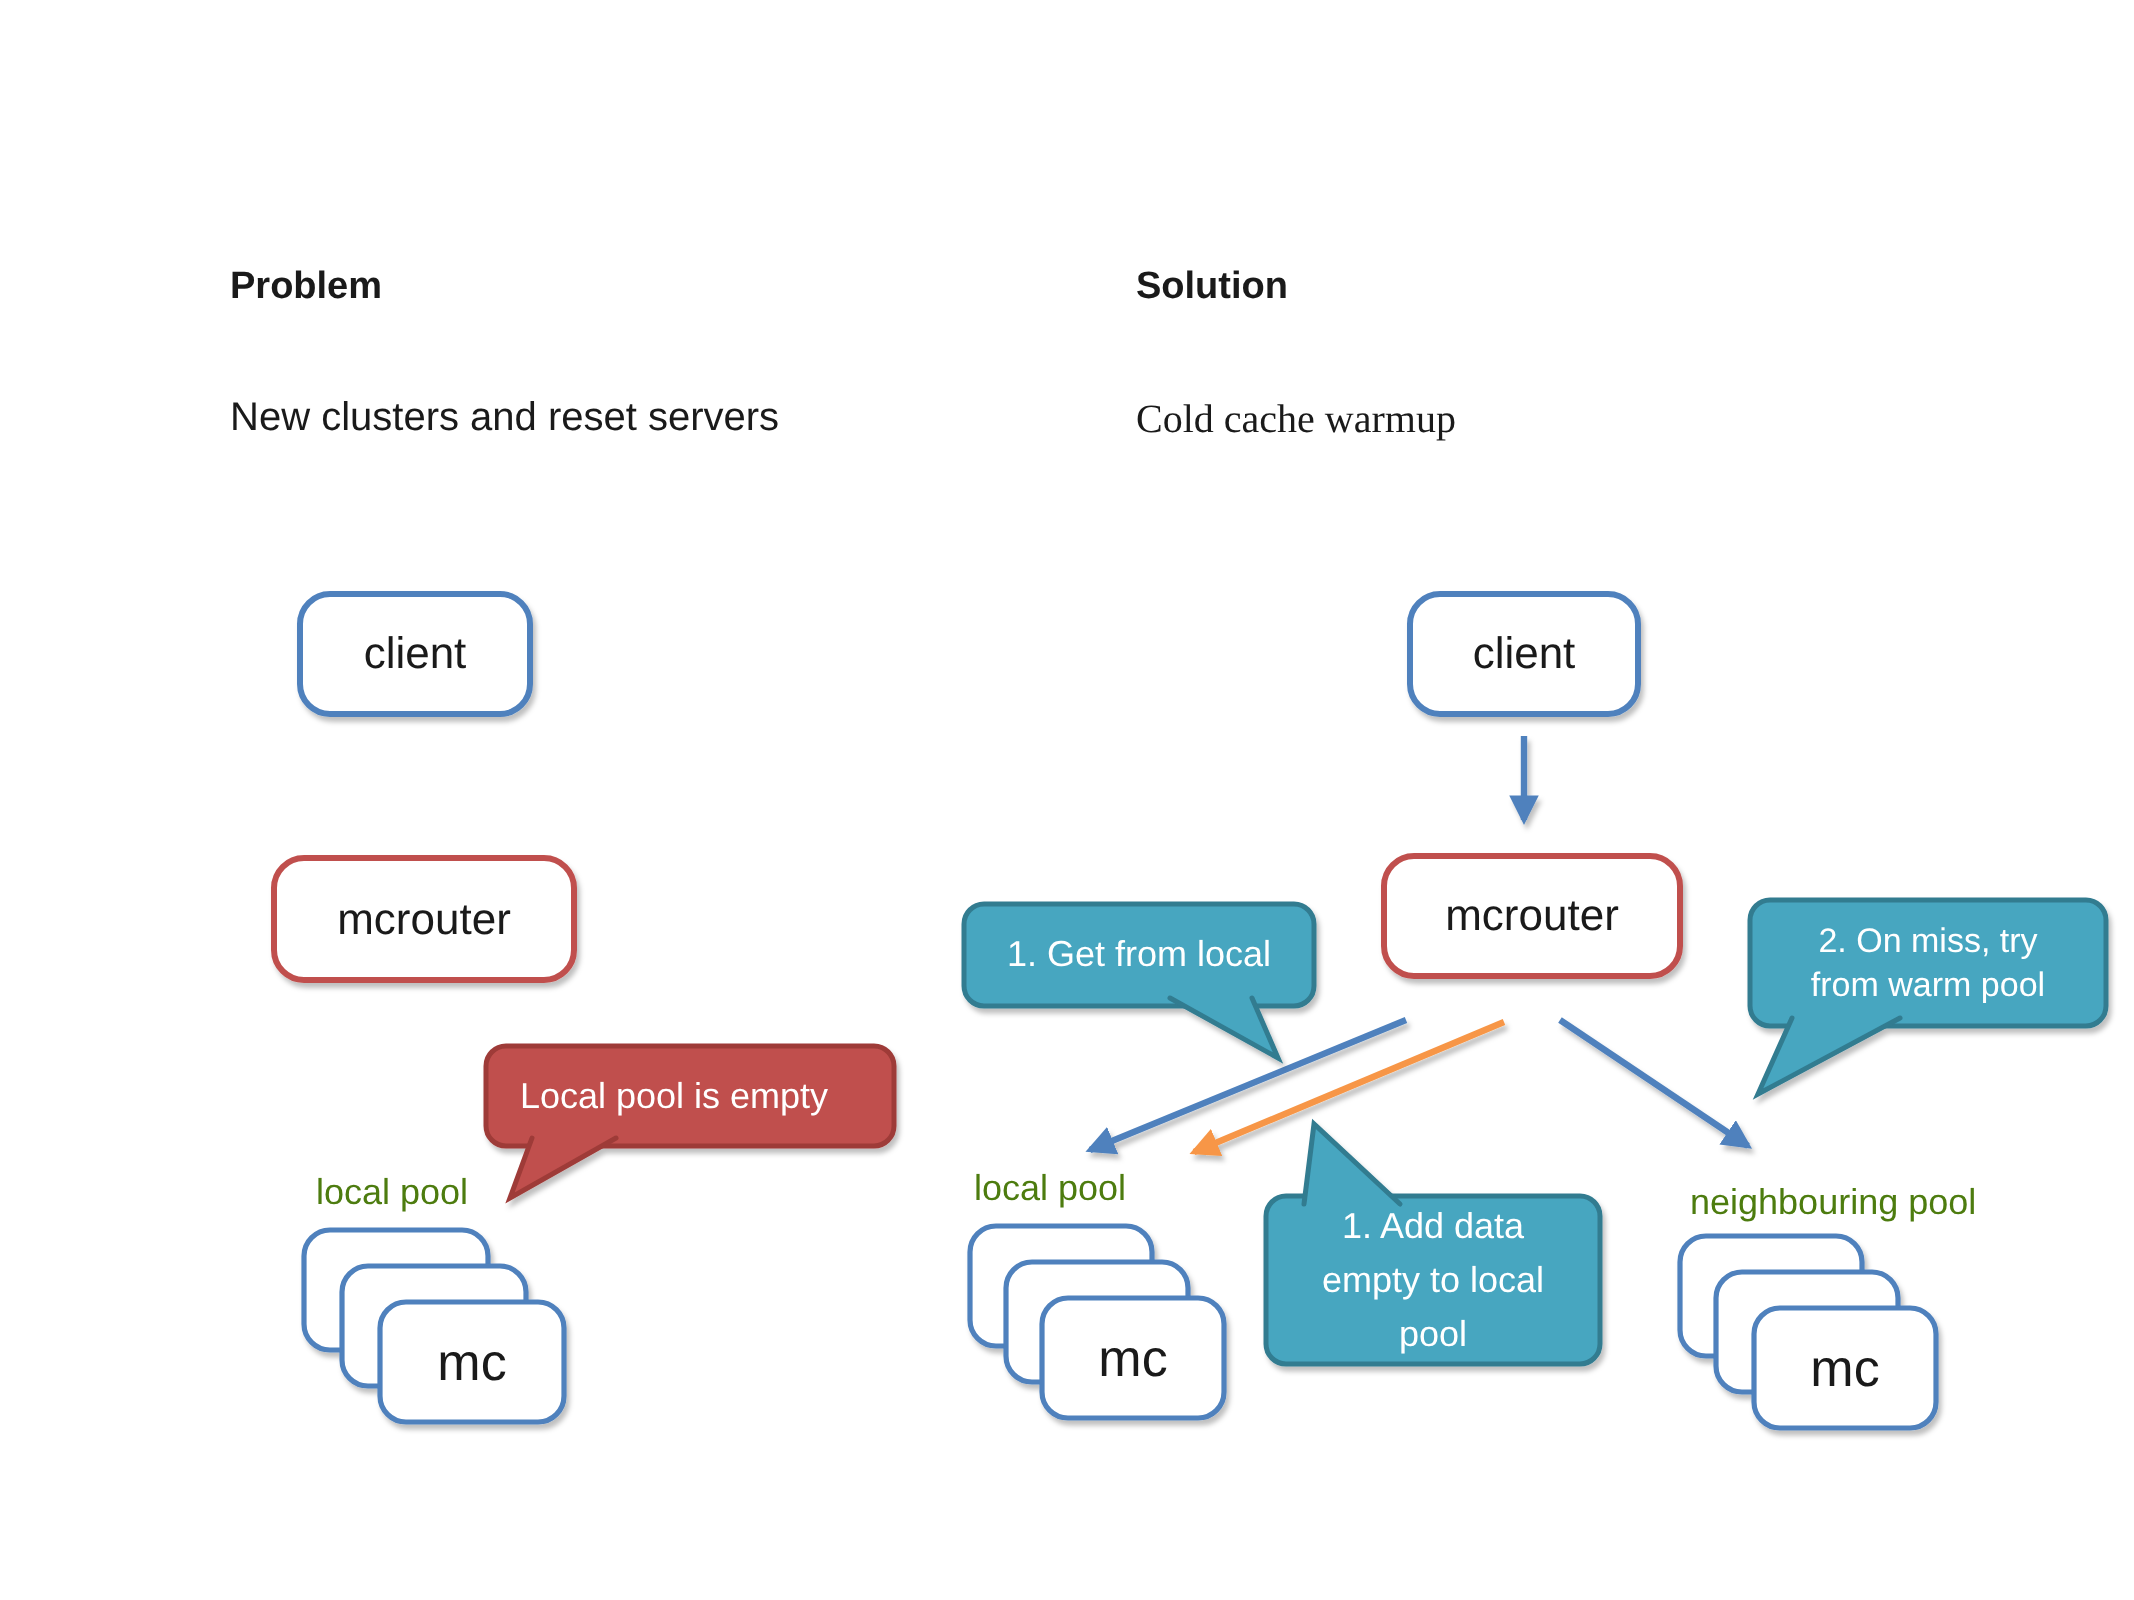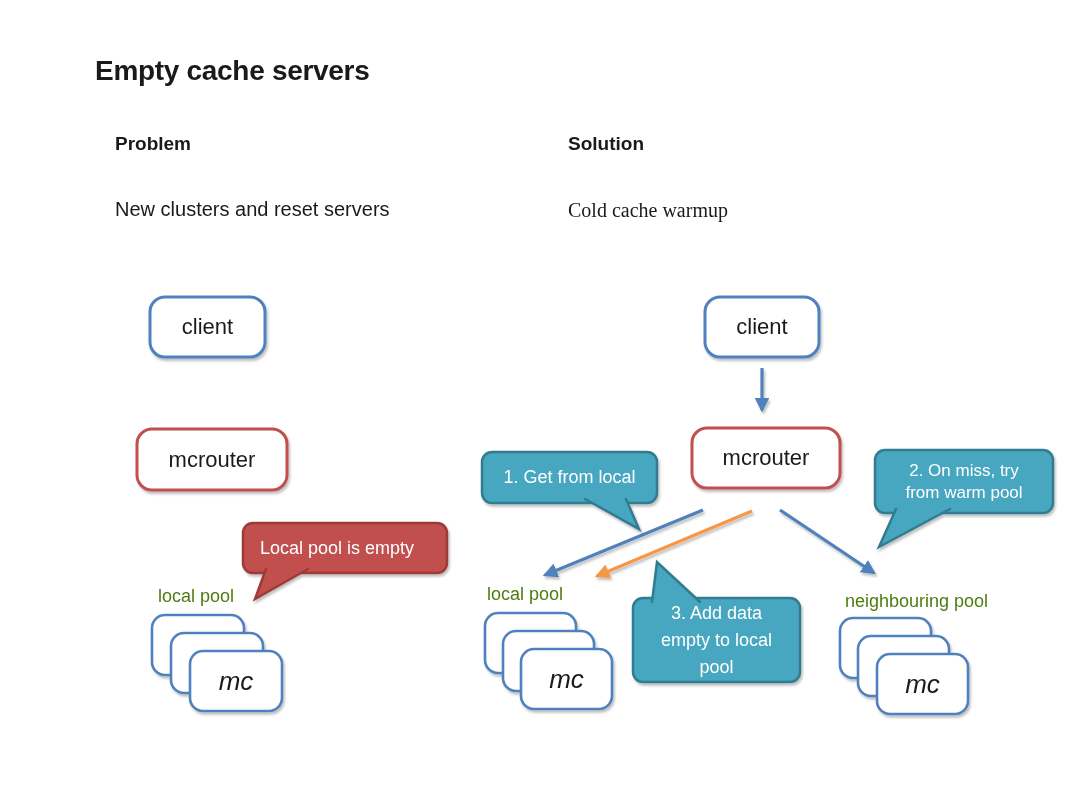--- a/index.html
+++ b/index.html
@@ -17,21 +17,21 @@
   .ph{left:115px;top:133px;}
   .sh{left:568px;top:133px;}
   .desc{font-size:20px;line-height:32px;}
   .pdesc{left:115px;top:193px;}
   .sdesc{left:568px;top:194px;font-family:Liberation Serif, serif;}
   .desc span{display:block;}
   .nodetext{
     position:absolute;display:flex;align-items:center;justify-content:center;
     font-size:22px;color:#1a1a1a;white-space:nowrap;border-radius:30px;
   }
-  .mctext{font-size:26px;font-style:italic;}
+  .mctext{font-size:26px;}
   .poollabel{position:absolute;font-size:18px;color:#4d7c0f;white-space:nowrap;}
   .callouttext{
     position:absolute;display:flex;flex-direction:column;align-items:center;justify-content:center;
     color:#ffffff;text-align:center;
   }
   .ct18{font-size:18px;}
   .ct17{font-size:17px;line-height:22px;}
   .ct3{font-size:18px;line-height:27px;}
 </style>
 </head>
@@ -106,21 +106,20 @@
       <rect x="875" y="450" width="178" height="63" rx="10" fill="#46A6C0" stroke="#327B90" stroke-width="2.5"></rect>
       <path d="M896,509 L879,547 L950,509" fill="#46A6C0" stroke="#327B90" stroke-width="2.5" stroke-linecap="round"></path>
     </g>
 
     <g filter="url(#ds)">
       <rect x="633" y="598" width="167" height="84" rx="10" fill="#46A6C0" stroke="#327B90" stroke-width="2.5"></rect>
       <path d="M652,602 L657,562 L700,602" fill="#46A6C0" stroke="#327B90" stroke-width="2.5" stroke-linecap="round"></path>
     </g>
   </svg>
 
-  <div class="t title">Empty cache servers</div>
 
   <div class="t colhead ph">Problem</div>
   <div class="t colhead sh">Solution</div>
 
   <div class="t desc pdesc">
     <span>New clusters and reset servers</span>
   </div>
   <div class="t desc sdesc">Cold cache warmup</div>
 
   <div class="nodetext" style="left:150px;top:297px;width:115px;height:60px;">client</div>
@@ -137,18 +136,18 @@
   <div class="nodetext mctext" style="left:877px;top:654px;width:91px;height:60px;">mc</div>
 
   <div class="callouttext ct18" style="left:482px;top:452px;width:175px;height:51px;">1. Get from local</div>
 
   <div class="callouttext ct17" style="left:875px;top:450px;width:178px;height:63px;">
     <span>2. On miss, try</span>
     <span>from warm pool</span>
   </div>
 
   <div class="callouttext ct3" style="left:633px;top:598px;width:167px;height:84px;">
-    <span>3. Add data</span>
+    <span>1. Add data</span>
     <span>empty to local</span>
     <span>pool</span>
   </div>
 
 </div>
 
 </body></html>

